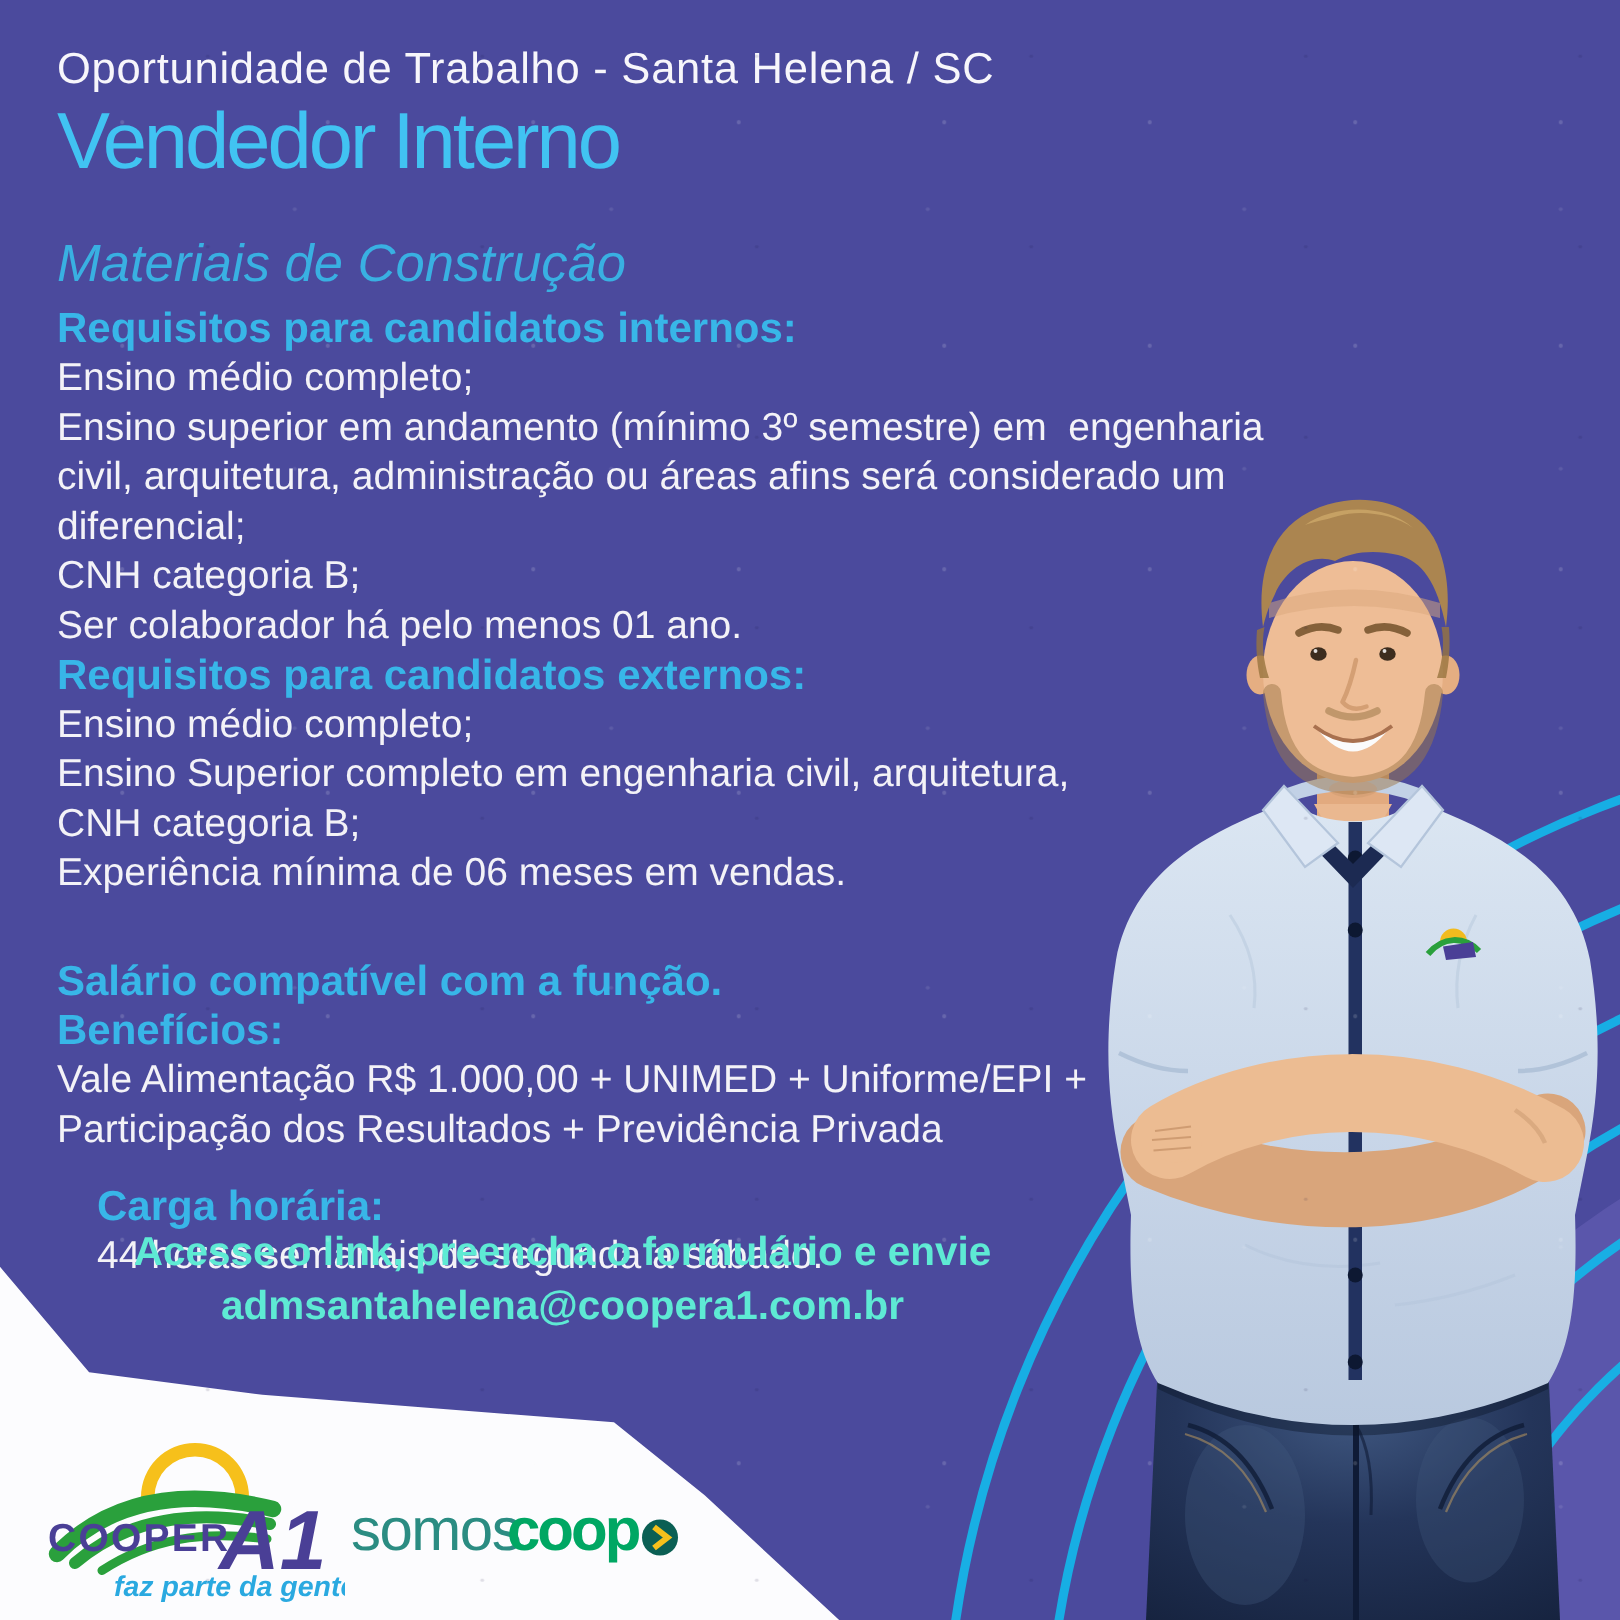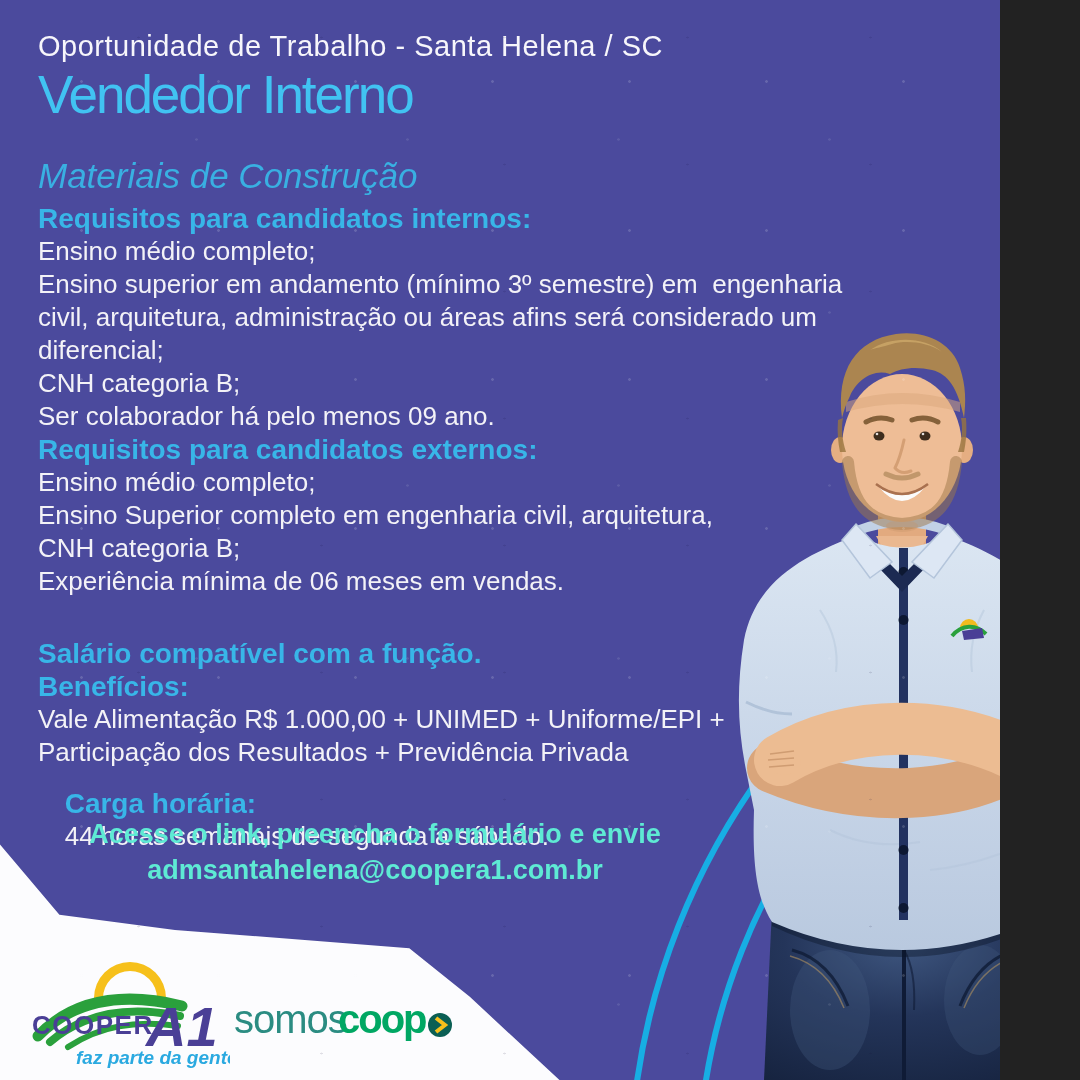--- a/index.html
+++ b/index.html
@@ -1,17 +1,17 @@
 <!DOCTYPE html>
 <html><head>
 <meta charset="utf-8">
 <style>
   html,body{margin:0;padding:0;background:#222;}
   .canvas{
-    position:relative;width:1000px;height:1080px;overflow:hidden;
+    position:relative;width:1080px;height:1080px;overflow:hidden;
     background:#4b4a9d;
     font-family:"Liberation Sans",sans-serif;
   }
   
   .halo{
     position:absolute;left:870px;top:730px;width:900px;height:900px;
     border-radius:50%;background:rgba(104,96,182,.55);
   }
   .arcs{position:absolute;left:0;top:0;}
   .person{position:absolute;left:680px;top:310px;width:400px;height:770px;}
@@ -176,21 +176,21 @@
   <div class="txt title">Vendedor Interno</div>
   <div class="txt subtitle">Materiais de Construção</div>
 
   <div class="blk b-internal">
     <div class="h-cyan">Requisitos para candidatos internos:</div>
     <div class="body-line">Ensino médio completo;</div>
     <div class="body-line">Ensino superior em andamento (mínimo 3º semestre) em  engenharia</div>
     <div class="body-line">civil, arquitetura, administração ou áreas afins será considerado um</div>
     <div class="body-line">diferencial;</div>
     <div class="body-line">CNH categoria B;</div>
-    <div class="body-line">Ser colaborador há pelo menos 09 ano.</div>
+    <div class="body-line">Ser colaborador há pelo menos 01 ano.</div>
   </div>
 
   <div class="blk b-external">
     <div class="h-cyan">Requisitos para candidatos externos:</div>
     <div class="body-line">Ensino médio completo;</div>
     <div class="body-line">Ensino Superior completo em engenharia civil, arquitetura,</div>
     <div class="body-line">CNH categoria B;</div>
     <div class="body-line">Experiência mínima de 06 meses em vendas.</div>
   </div>
 

